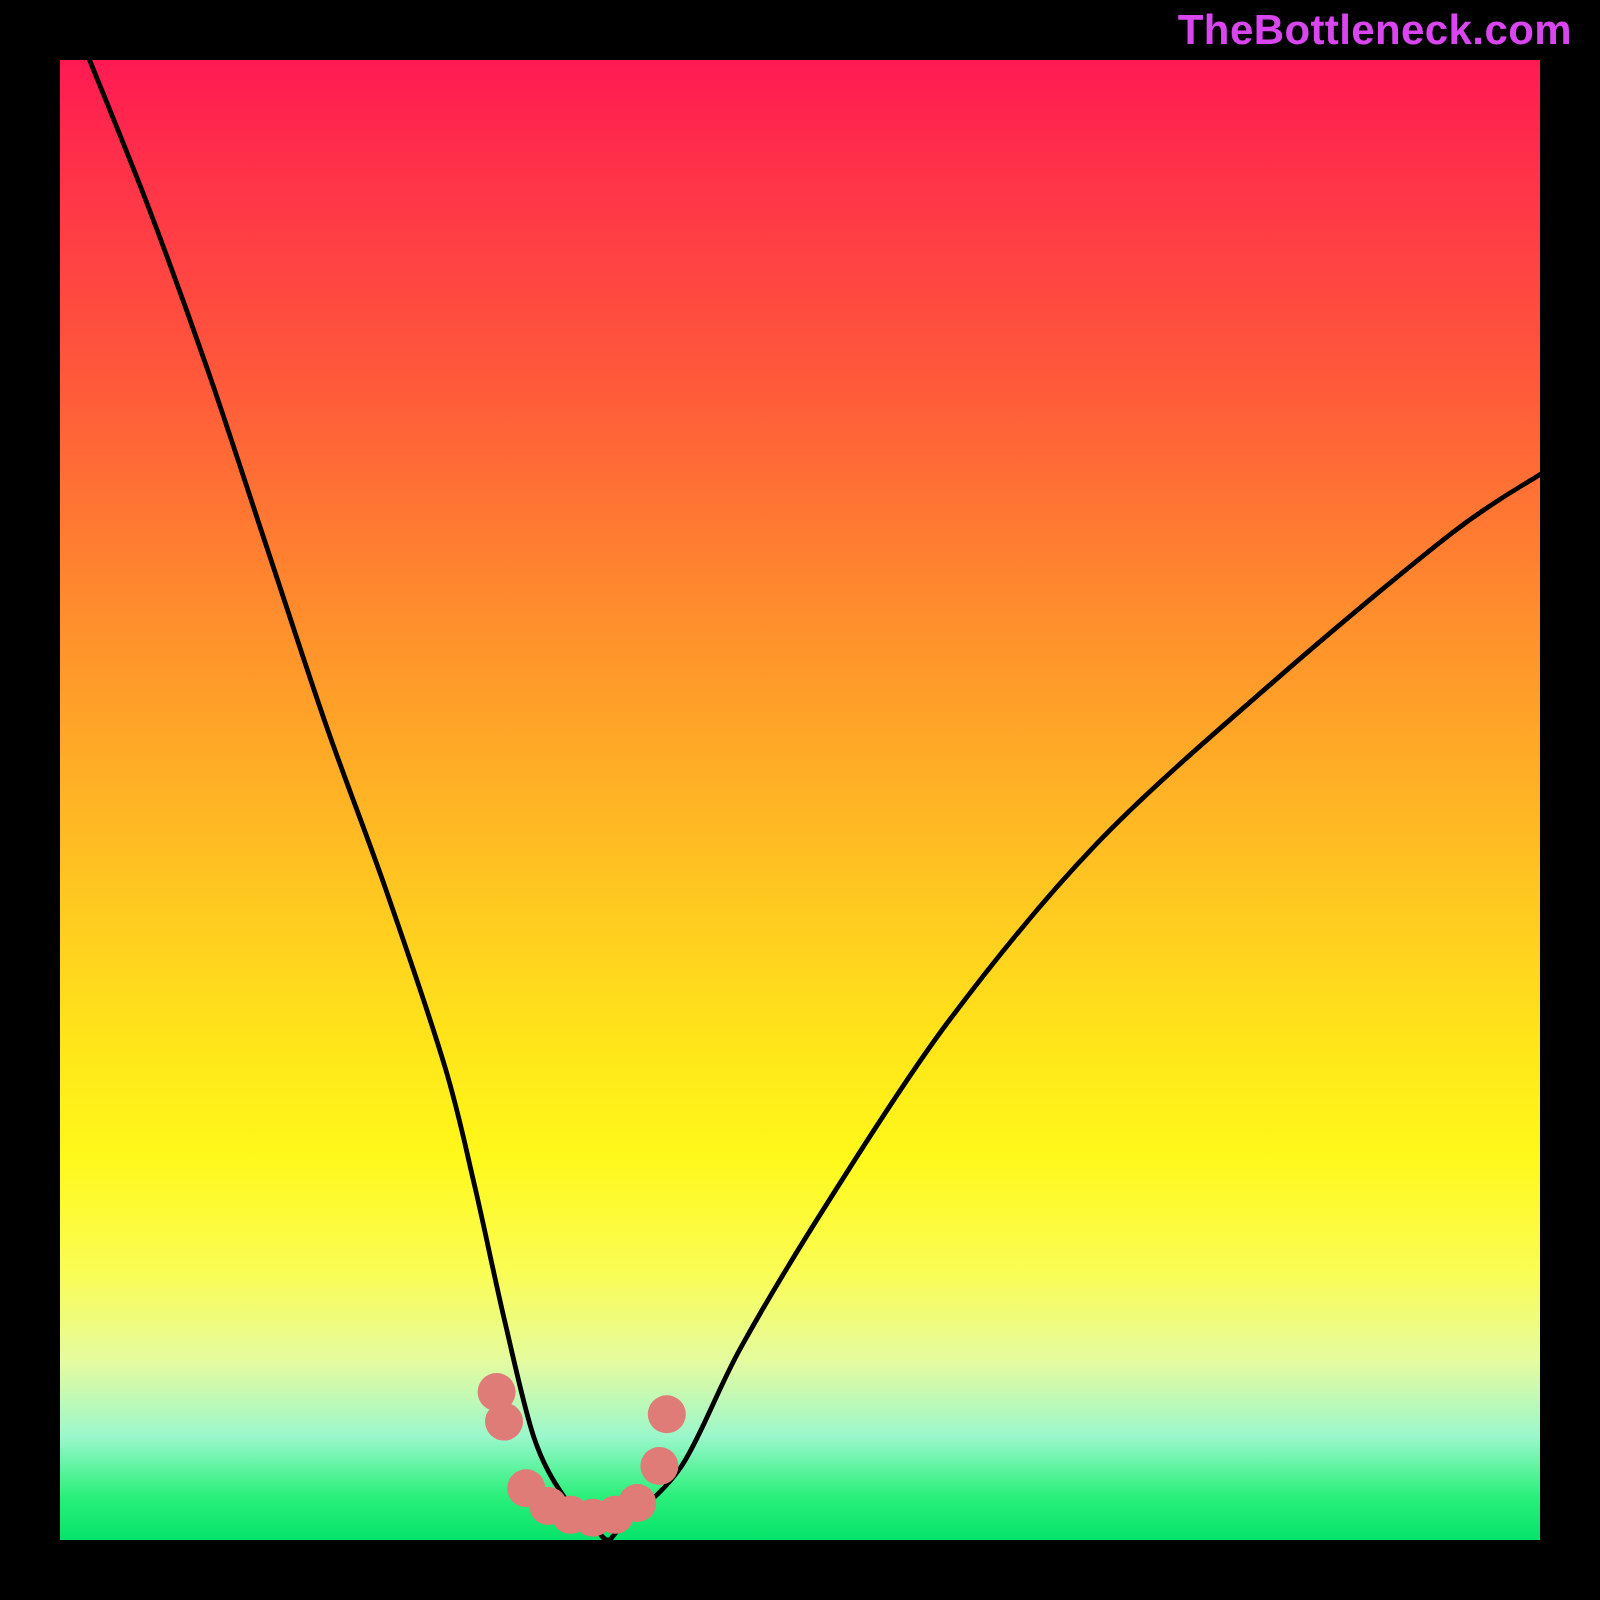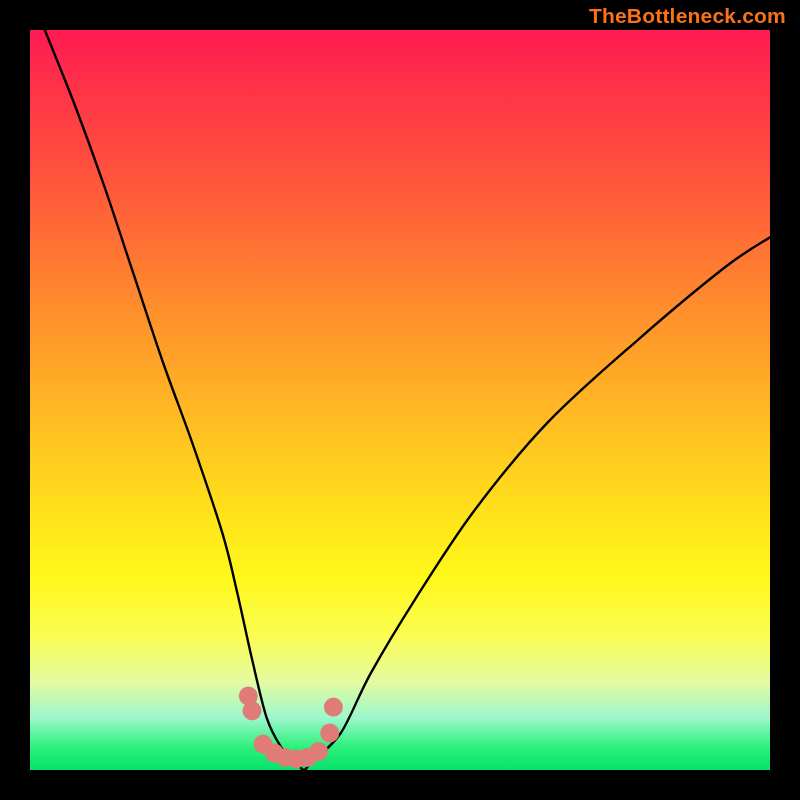--- a/index.html
+++ b/index.html
@@ -14,21 +14,21 @@
   .outer {
     position: relative;
     width: 800px;
     height: 800px;
     background: #000;
   }
   .attribution {
     position: absolute;
     top: 4px;
     right: 14px;
-    color: #f97316;
+    color: #d946ef;
     font-size: 21px;
     font-weight: 600;
     letter-spacing: 0.2px;
     z-index: 20;
     text-align: right;
   }
   .plot-stage {
     position: absolute;
     left: 30px;
     top: 30px;

